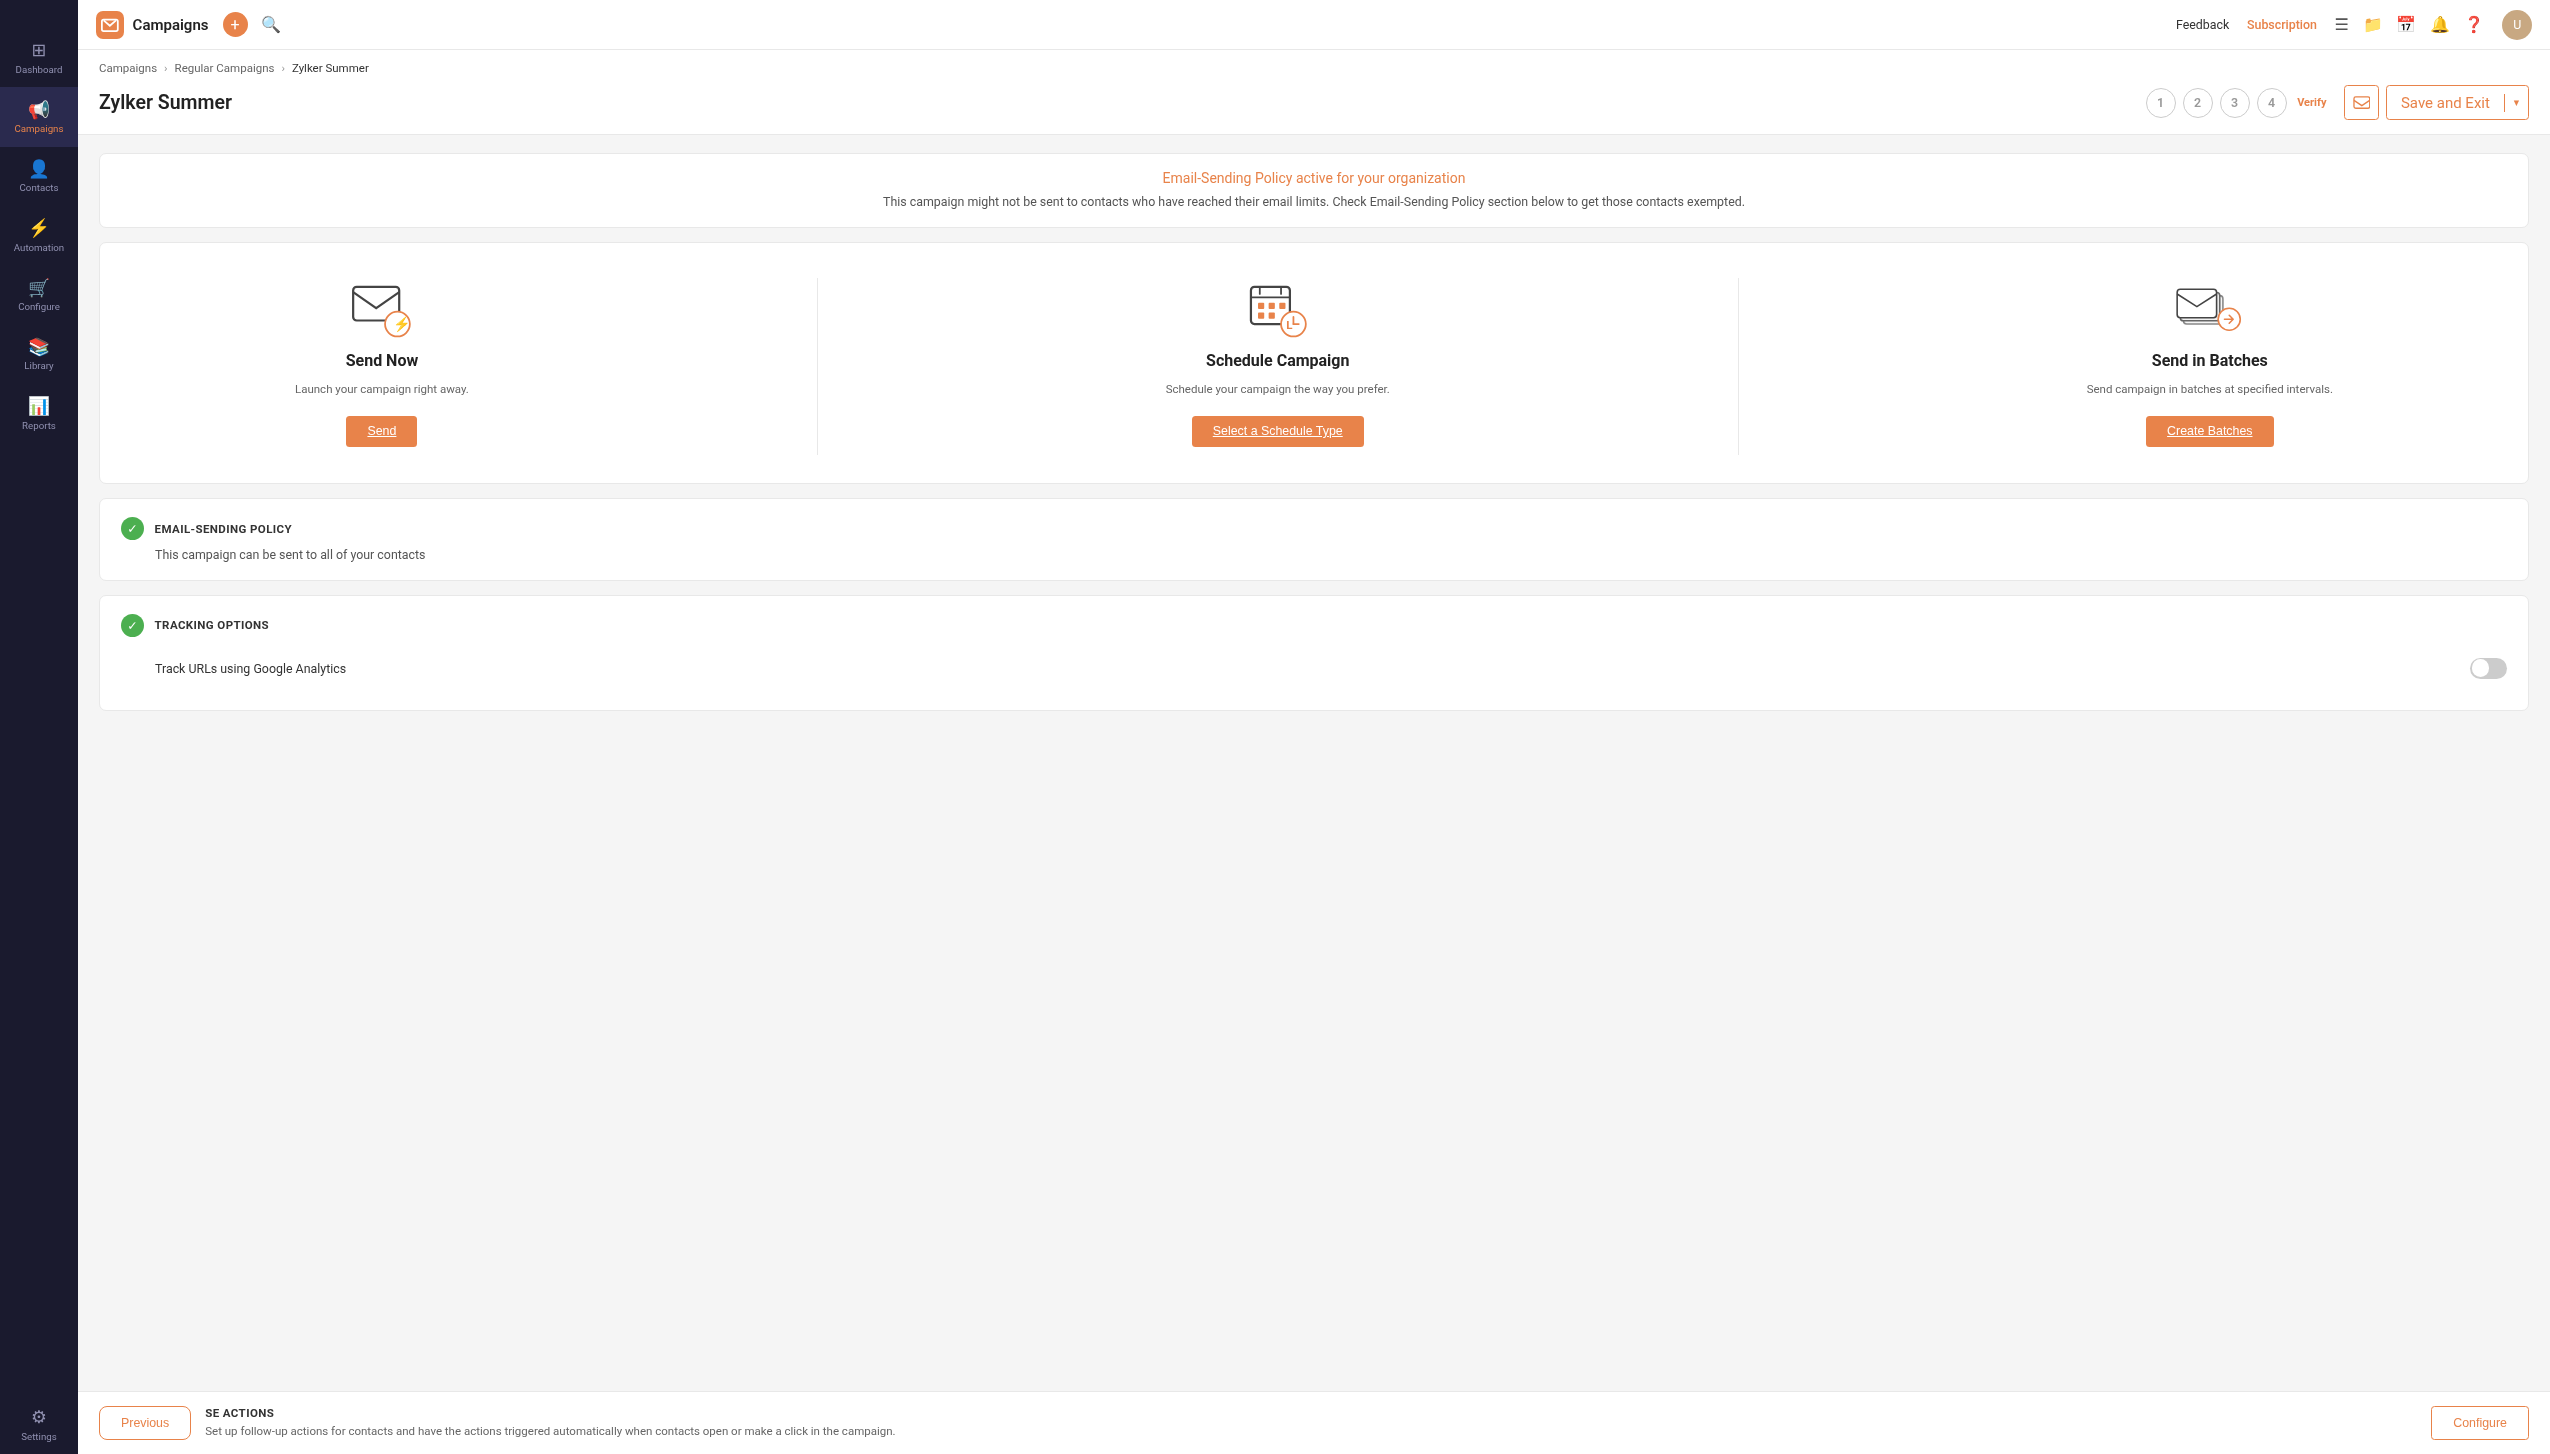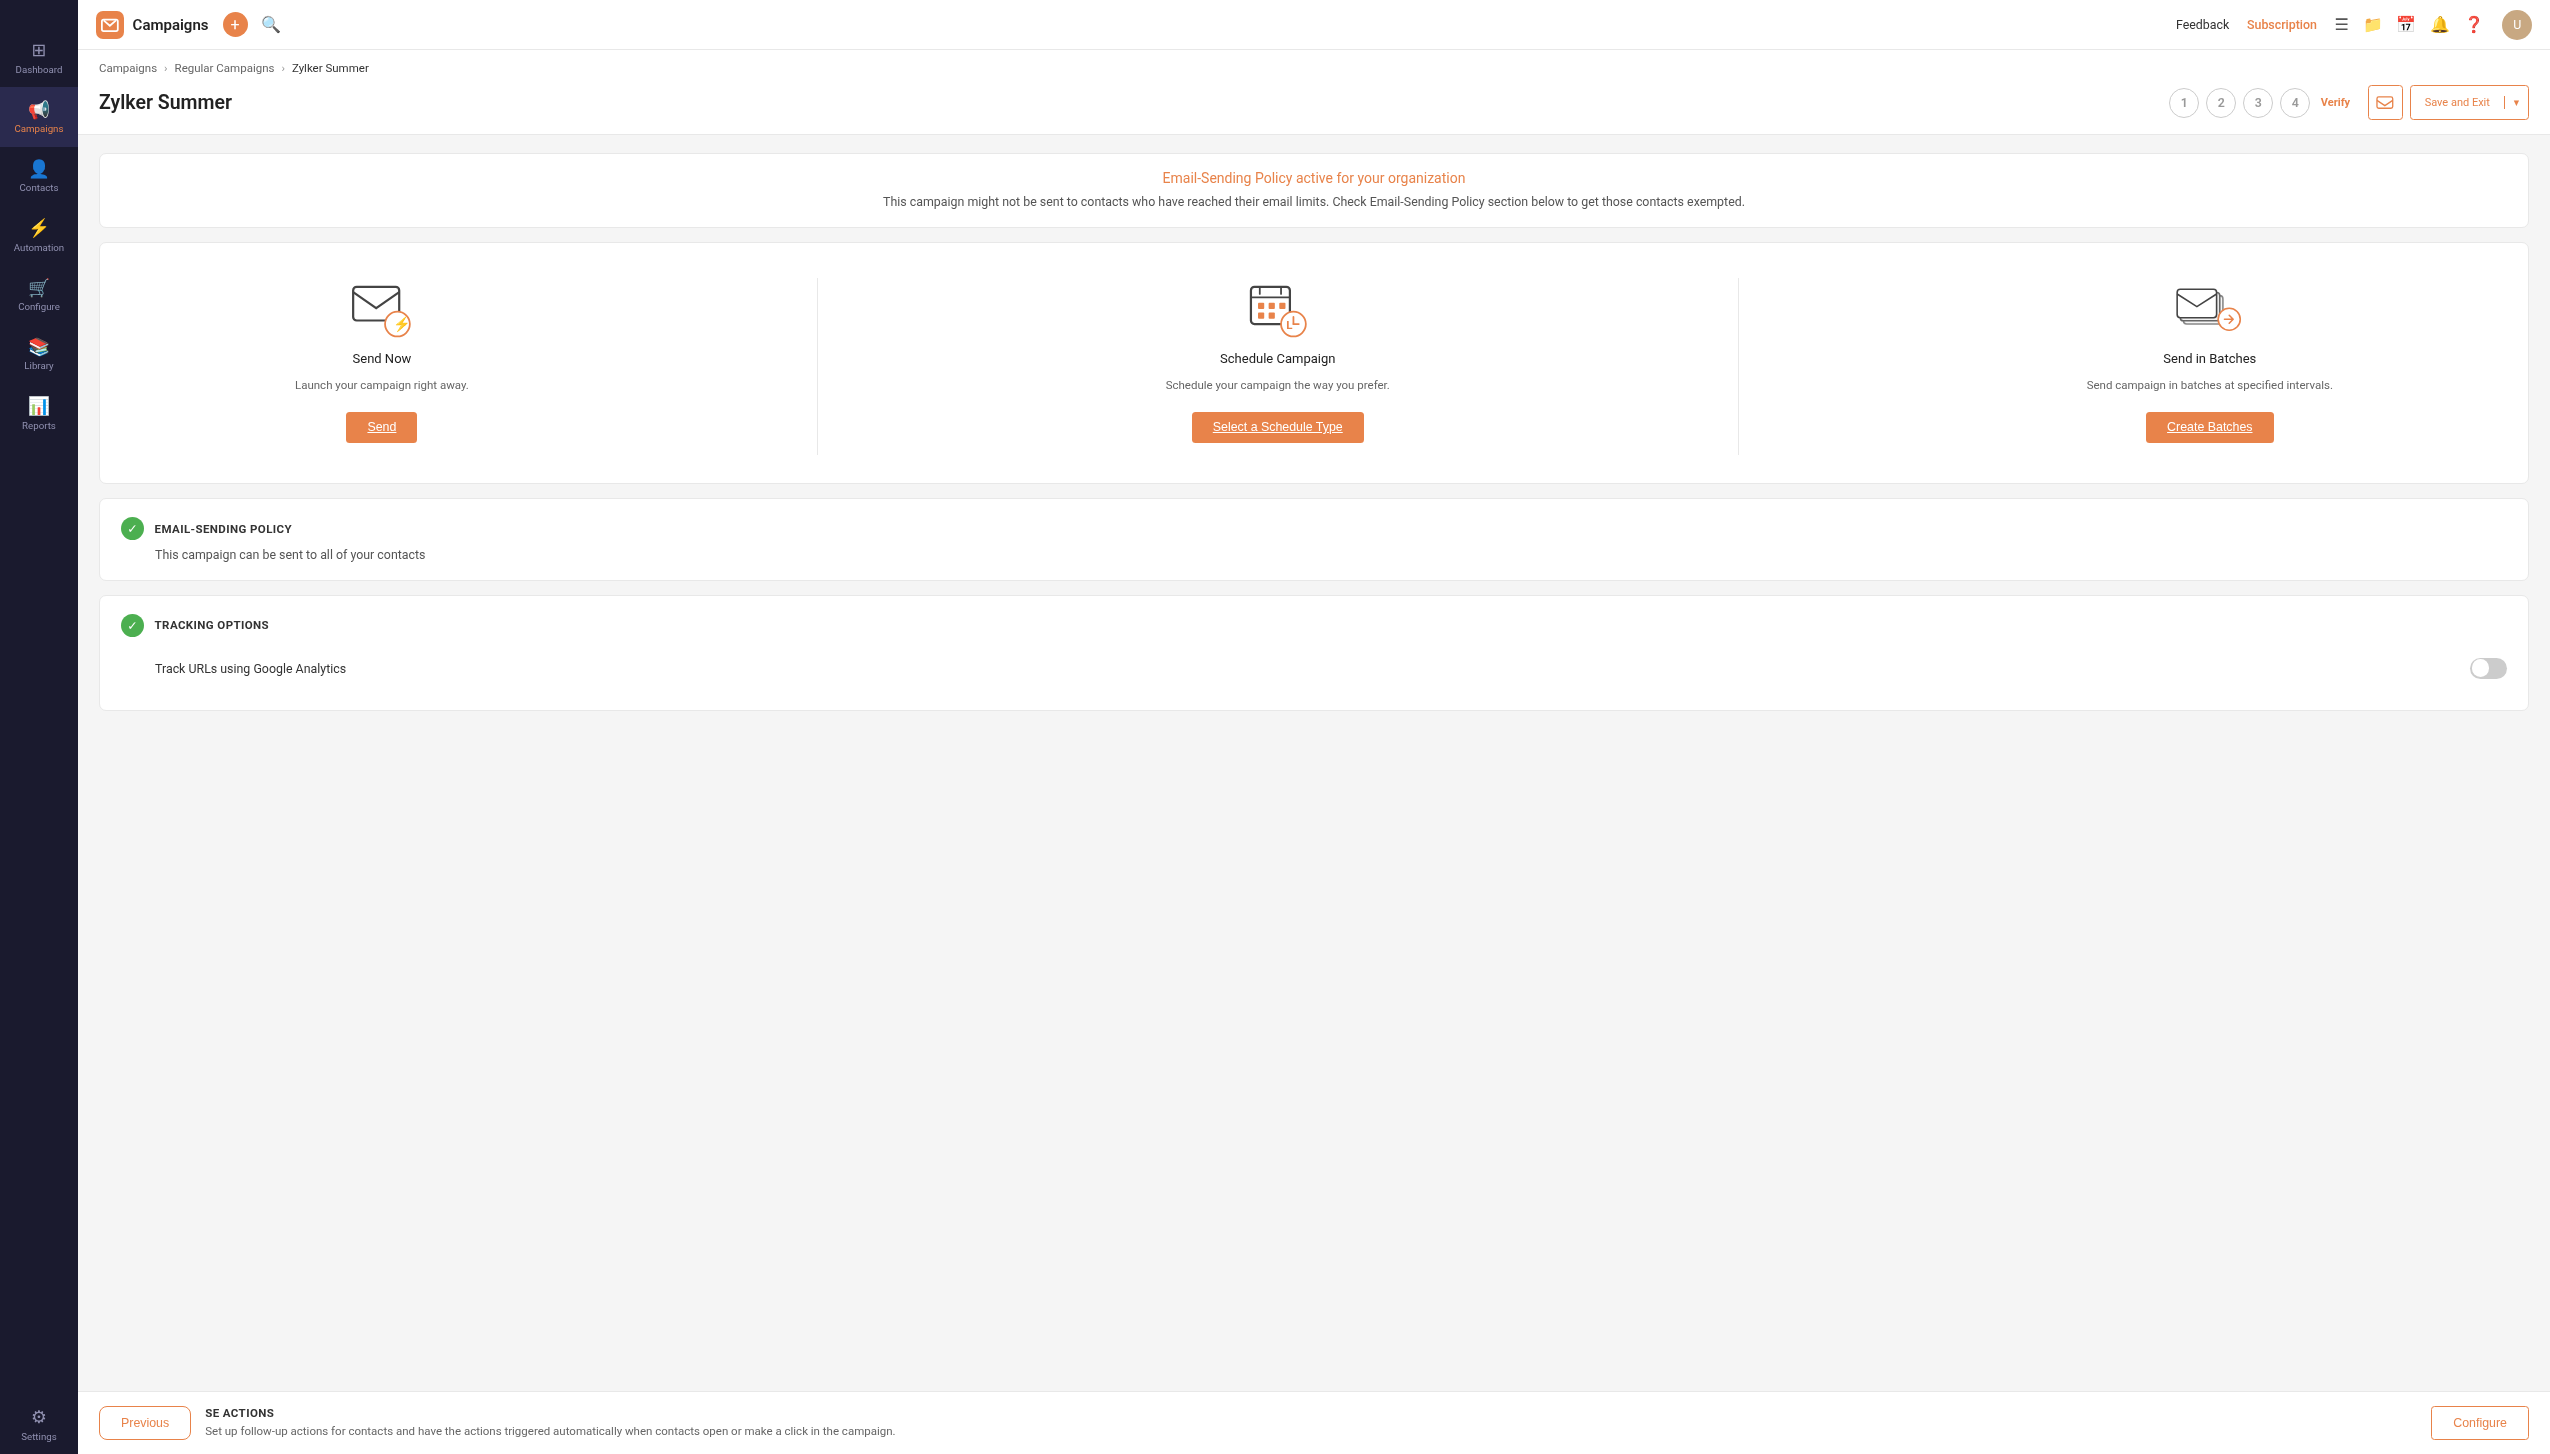--- a/index.html
+++ b/index.html
@@ -219,21 +219,21 @@
       border-radius: 3.5px;
       color: #e8834a;
       background: #fff;
       cursor: pointer;
       display: flex;
       align-items: center;
       height: 35px;
     }
     .btn-save-exit-label {
       padding: 0 14px;
-      font-size: 11px;
+      font-size: 15px;
       border-right: 0.9px solid #e8834a;
     }
     .btn-save-exit-arrow {
       padding: 0 8.9px;
       font-size: 10.6px;
     }
 
     
     .content {
       flex: 1;
@@ -282,22 +282,22 @@
       text-align: center;
     }
     .send-option-icon {
       width: 71px;
       height: 62px;
       display: flex;
       align-items: center;
       justify-content: center;
     }
     .send-option-title {
-      font-size: 13px;
-      font-weight: 400;
+      font-size: 16px;
+      font-weight: 700;
       color: #222;
     }
     .send-option-desc {
       font-size: 11.5px;
       color: #666;
       line-height: 1.5;
     }
     .btn-orange {
       background: #e8834a;
       color: #fff;

